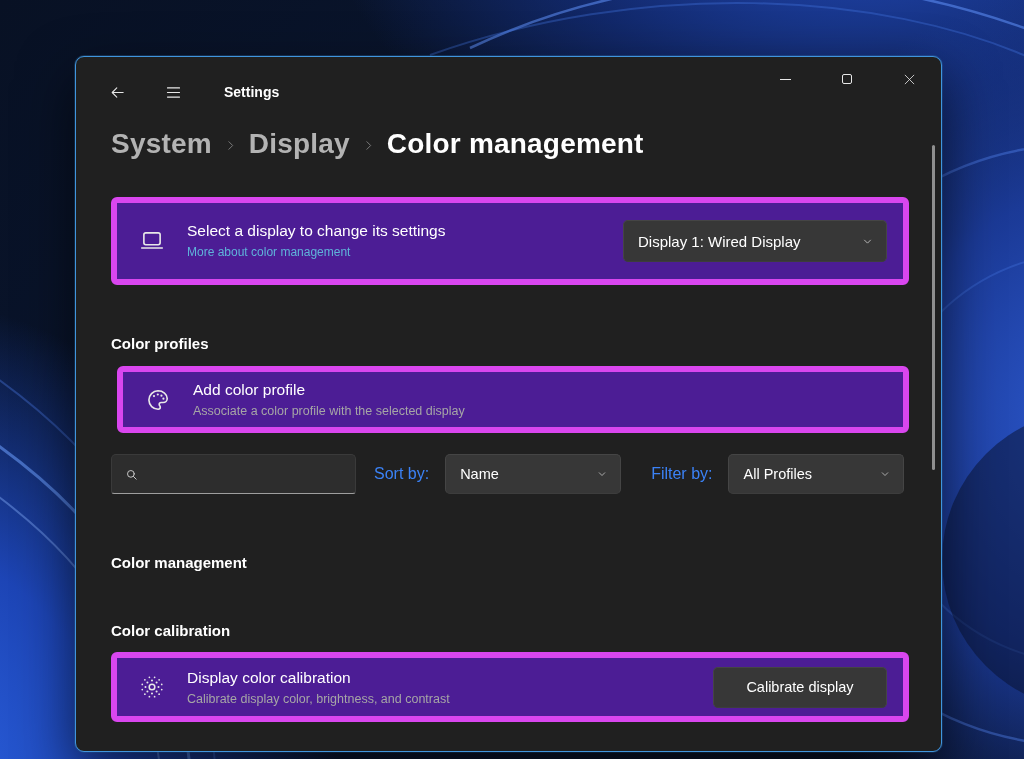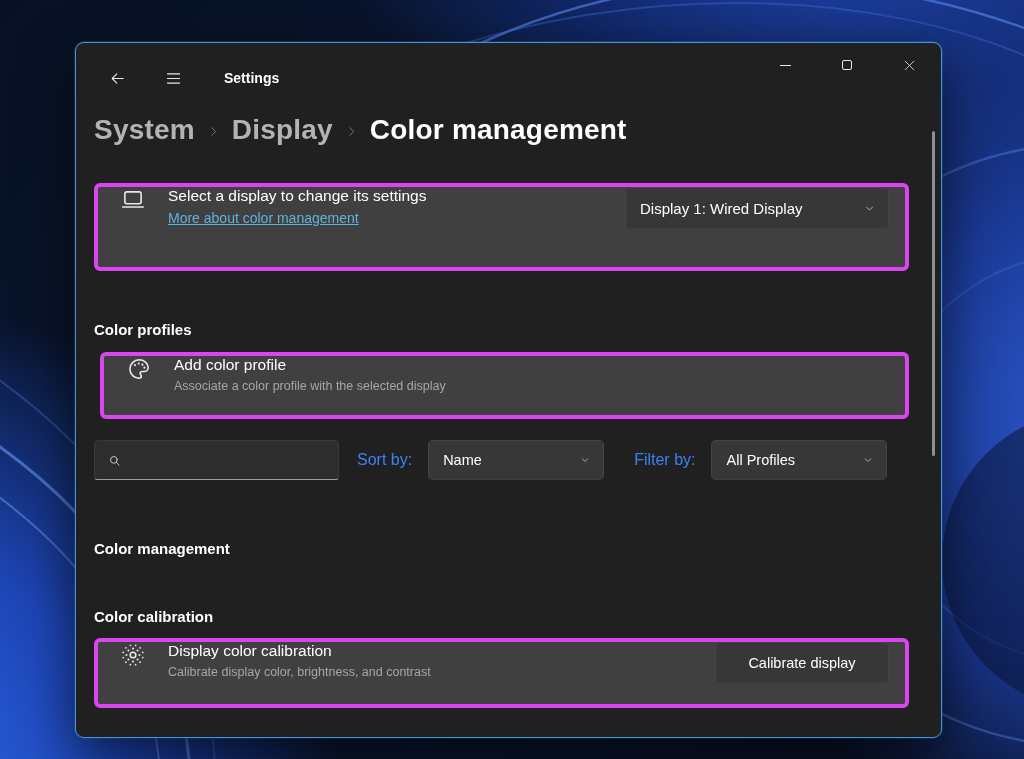--- a/index.html
+++ b/index.html
@@ -12,52 +12,52 @@
   .wallpaper { position:absolute; inset:0;
     background:
       radial-gradient(520px 620px at 107% 56%, rgba(47,95,222,.92) 0%, rgba(30,64,168,.85) 38%, rgba(13,30,75,0) 72%),
       radial-gradient(760px 520px at 84% -18%, rgba(40,86,216,.95) 0%, rgba(21,48,130,.7) 45%, rgba(8,18,48,0) 72%),
       radial-gradient(620px 700px at -12% 108%, rgba(47,106,238,1) 0%, rgba(31,74,196,.9) 40%, rgba(10,24,64,0) 75%),
       linear-gradient(135deg,#081124 0%,#0a1733 55%,#081022 100%);
   }
   .wallpaper svg { position:absolute; inset:0; }
 
   
-  .window { position:absolute; left:75px; top:42px; width:867px; height:696px;
+  .window { position:absolute; left:75px; top:56px; width:867px; height:696px;
     background:#202020; border:1px solid #4095dd; border-radius:9px;
     box-shadow:0 22px 55px rgba(0,0,0,.6), 0 0 0 1px rgba(64,149,221,.25);
     color:#fff; overflow:hidden; }
 
   
   .titlebar { position:relative; height:58px; }
   .titlebar-left { display:flex; align-items:center; gap:22px; padding:20px 0 0 24px; }
   .icon-btn { width:34px; height:30px; display:flex; align-items:center; justify-content:center;
     background:transparent; border:none; border-radius:5px; cursor:pointer; }
   .app-title { font-size:14px; font-weight:700; color:#ffffff; margin-left:12px; }
   .caption-controls { position:absolute; top:1px; right:1px; display:flex; }
   .caption-btn { width:62px; height:42px; display:flex; align-items:center; justify-content:center;
     background:transparent; border:none; cursor:pointer; }
   .min-glyph { width:11px; height:1px; background:#e8e8e8; }
   .max-glyph { width:10px; height:10px; border:1px solid #e8e8e8; border-radius:2px; }
 
   
-  .content { padding:0 32px 0 18px; }
+  .content { padding:0 32px 0 35px; }
   .breadcrumb { display:flex; align-items:center; gap:10px; margin-top:10px; height:38px; }
   .crumb { font-size:28px; font-weight:600; color:#b3b3b3; cursor:pointer; letter-spacing:.2px; }
   .crumb.current { color:#ffffff; cursor:default; }
   .crumb-sep { display:flex; align-items:center; margin:2px 2px 0 2px; }
 
   
-  .card { display:flex; align-items:flex-start; background:#404040;
-    border:4px solid #d946ef; border-radius:6px; padding:0 16px 0 22px; }
+  .card { display:flex; align-items:center; background:#4c1d95;
+    border:6px solid #d946ef; border-radius:6px; padding:0 16px 0 22px; }
   .card-icon { width:26px; height:26px; flex:0 0 26px; margin-right:22px; color:#e8e8e8; }
   .card-text { flex:1; min-width:0; }
   .card-title { font-size:15.5px; color:#ffffff; }
   .card-sub { font-size:12.5px; color:#a6a6a6; margin-top:5px; }
-  .card-link { font-size:14px; color:#5fb3da; text-decoration:underline; margin-top:5px; display:inline-block; cursor:pointer; }
+  .card-link { font-size:12px; color:#5fb3da; margin-top:5px; display:inline-block; cursor:pointer; }
 
   .display-card { margin-top:34px; height:88px; }
   .profile-card { margin-top:14px; height:67px;margin-left:6px; }
   .calib-card { margin-top:13px; height:70px; }
 
   .section-heading { font-size:15px; font-weight:700; color:#ffffff; margin-top:50px; }
   .heading-mgmt { margin-top:60px; }
   .heading-calib { margin-top:51px; }
 
   

